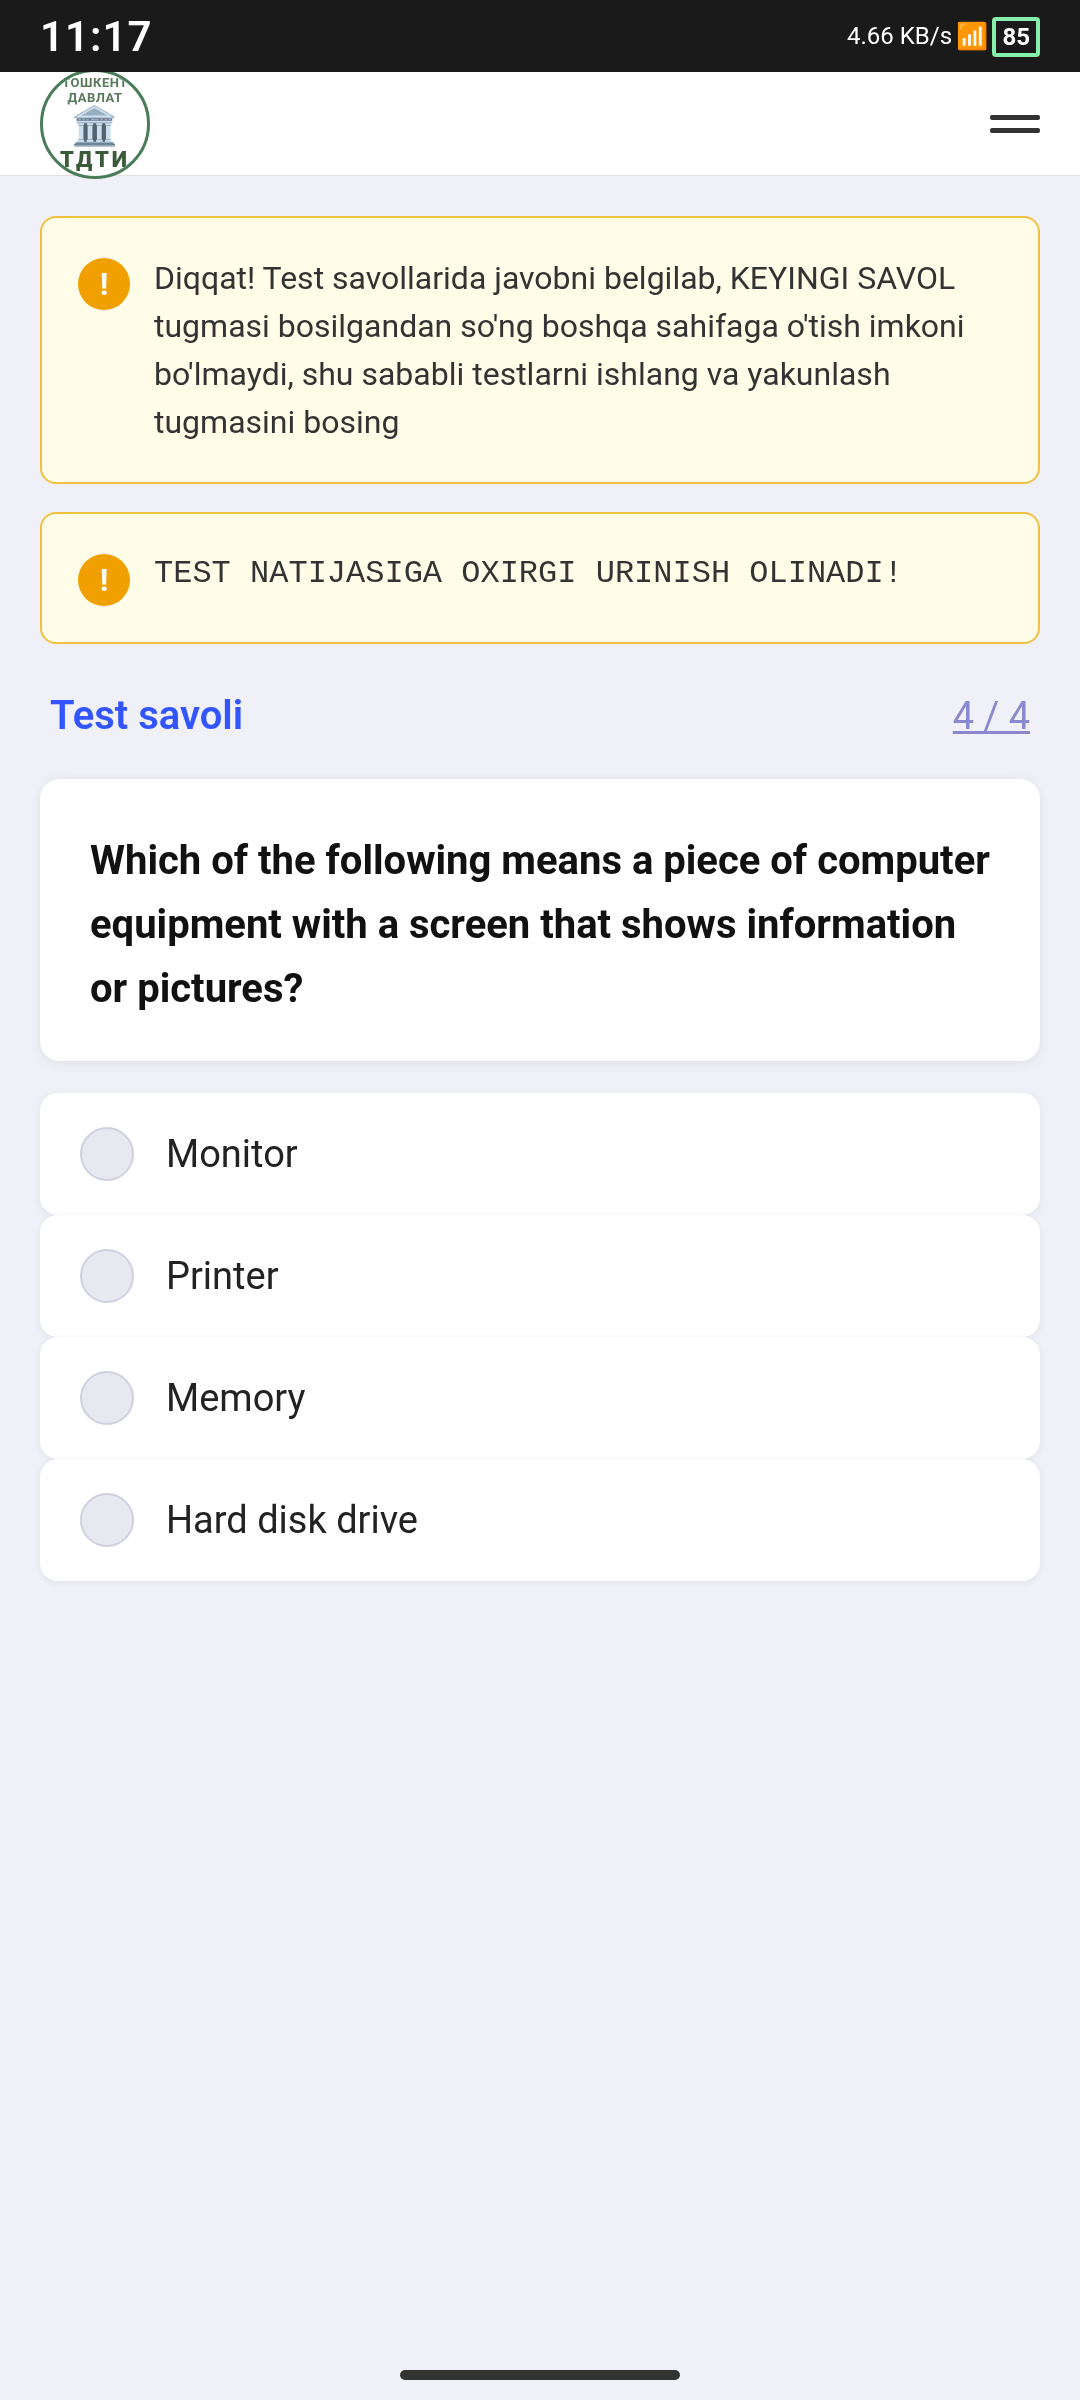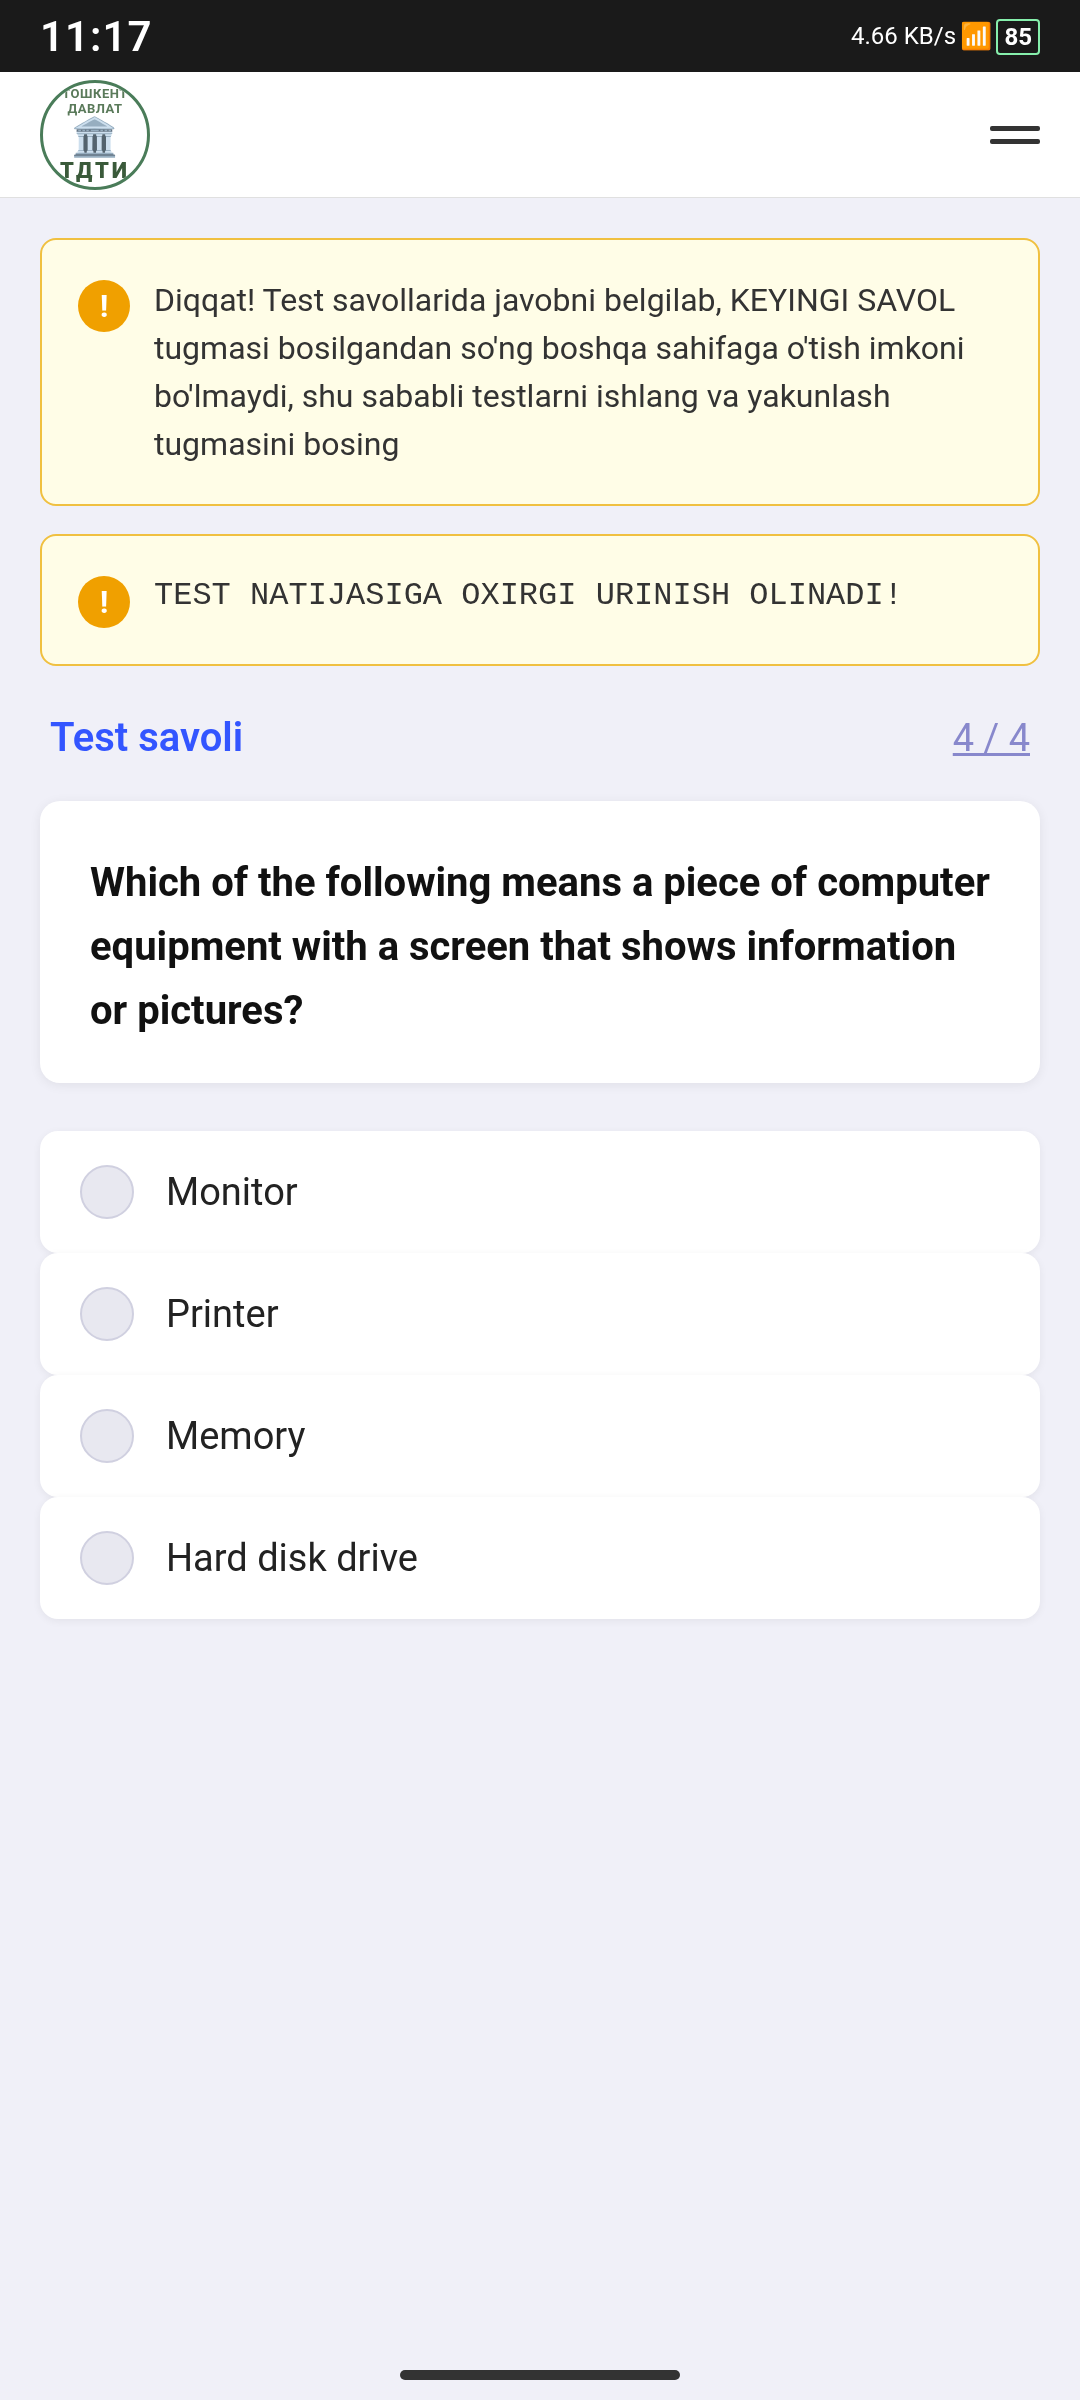--- a/index.html
+++ b/index.html
@@ -36,36 +36,36 @@
 
     .status-right {
       display: flex;
       align-items: center;
       gap: 4px;
       color: white;
       font-size: 26px;
     }
 
     .battery-box {
-      border: 2px solid #86efac;
+      border: 4px solid #86efac;
       border-radius: 4px;
       padding: 2px 6px;
       font-size: 24px;
       font-weight: bold;
     }
 
     
     .app-header {
       width: 100%;
       background: white;
       display: flex;
       align-items: center;
       justify-content: space-between;
       padding: 20px 40px;
-      height: 126px;
+      height: 104px;
       border-bottom: 1px solid #e0e0e0;
     }
 
     .logo-container {
       display: flex;
       align-items: center;
     }
 
     .logo-circle {
       width: 110px;
@@ -177,21 +177,21 @@
       color: #8888cc;
       font-size: 38px;
       text-decoration: underline;
     }
 
     
     .question-card {
       background: white;
       border-radius: 20px;
       padding: 50px 50px 40px 50px;
-      margin-bottom: 48px;
+      margin-bottom: 32px;
       box-shadow: 0 2px 12px rgba(0,0,0,0.07);
     }
 
     .question-text {
       font-size: 40px;
       font-weight: 700;
       color: #111;
       line-height: 1.6;
     }
 

